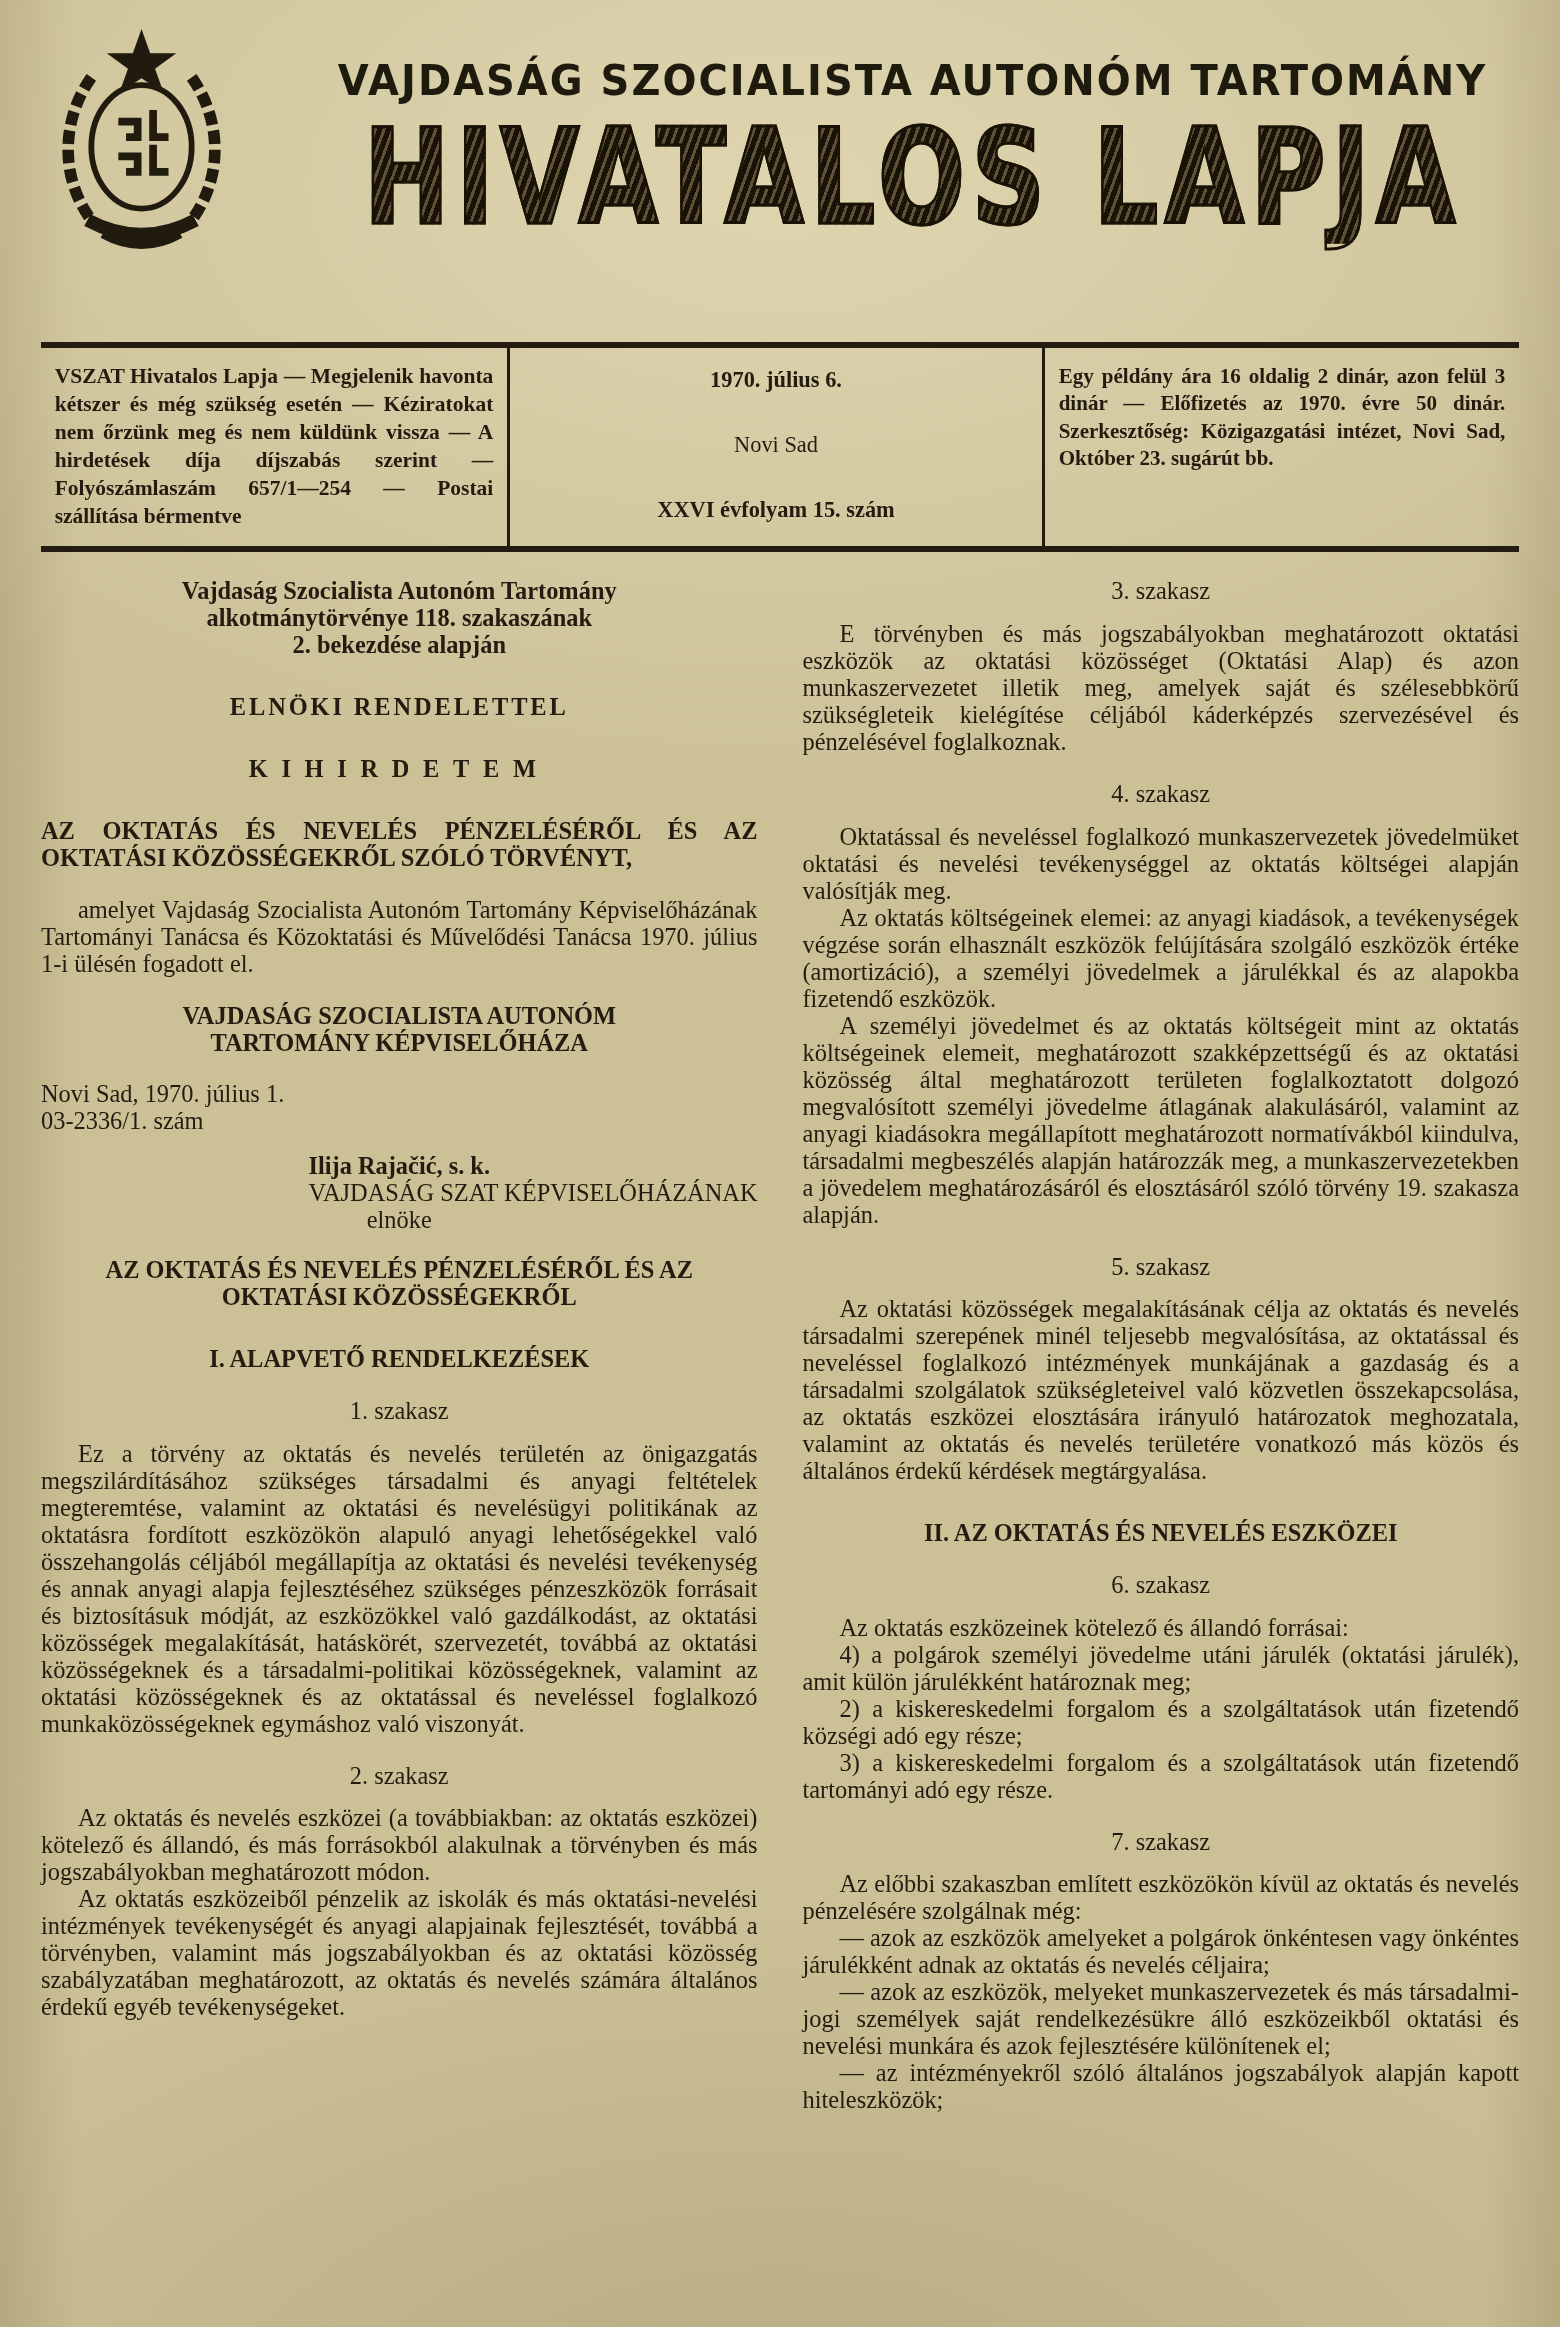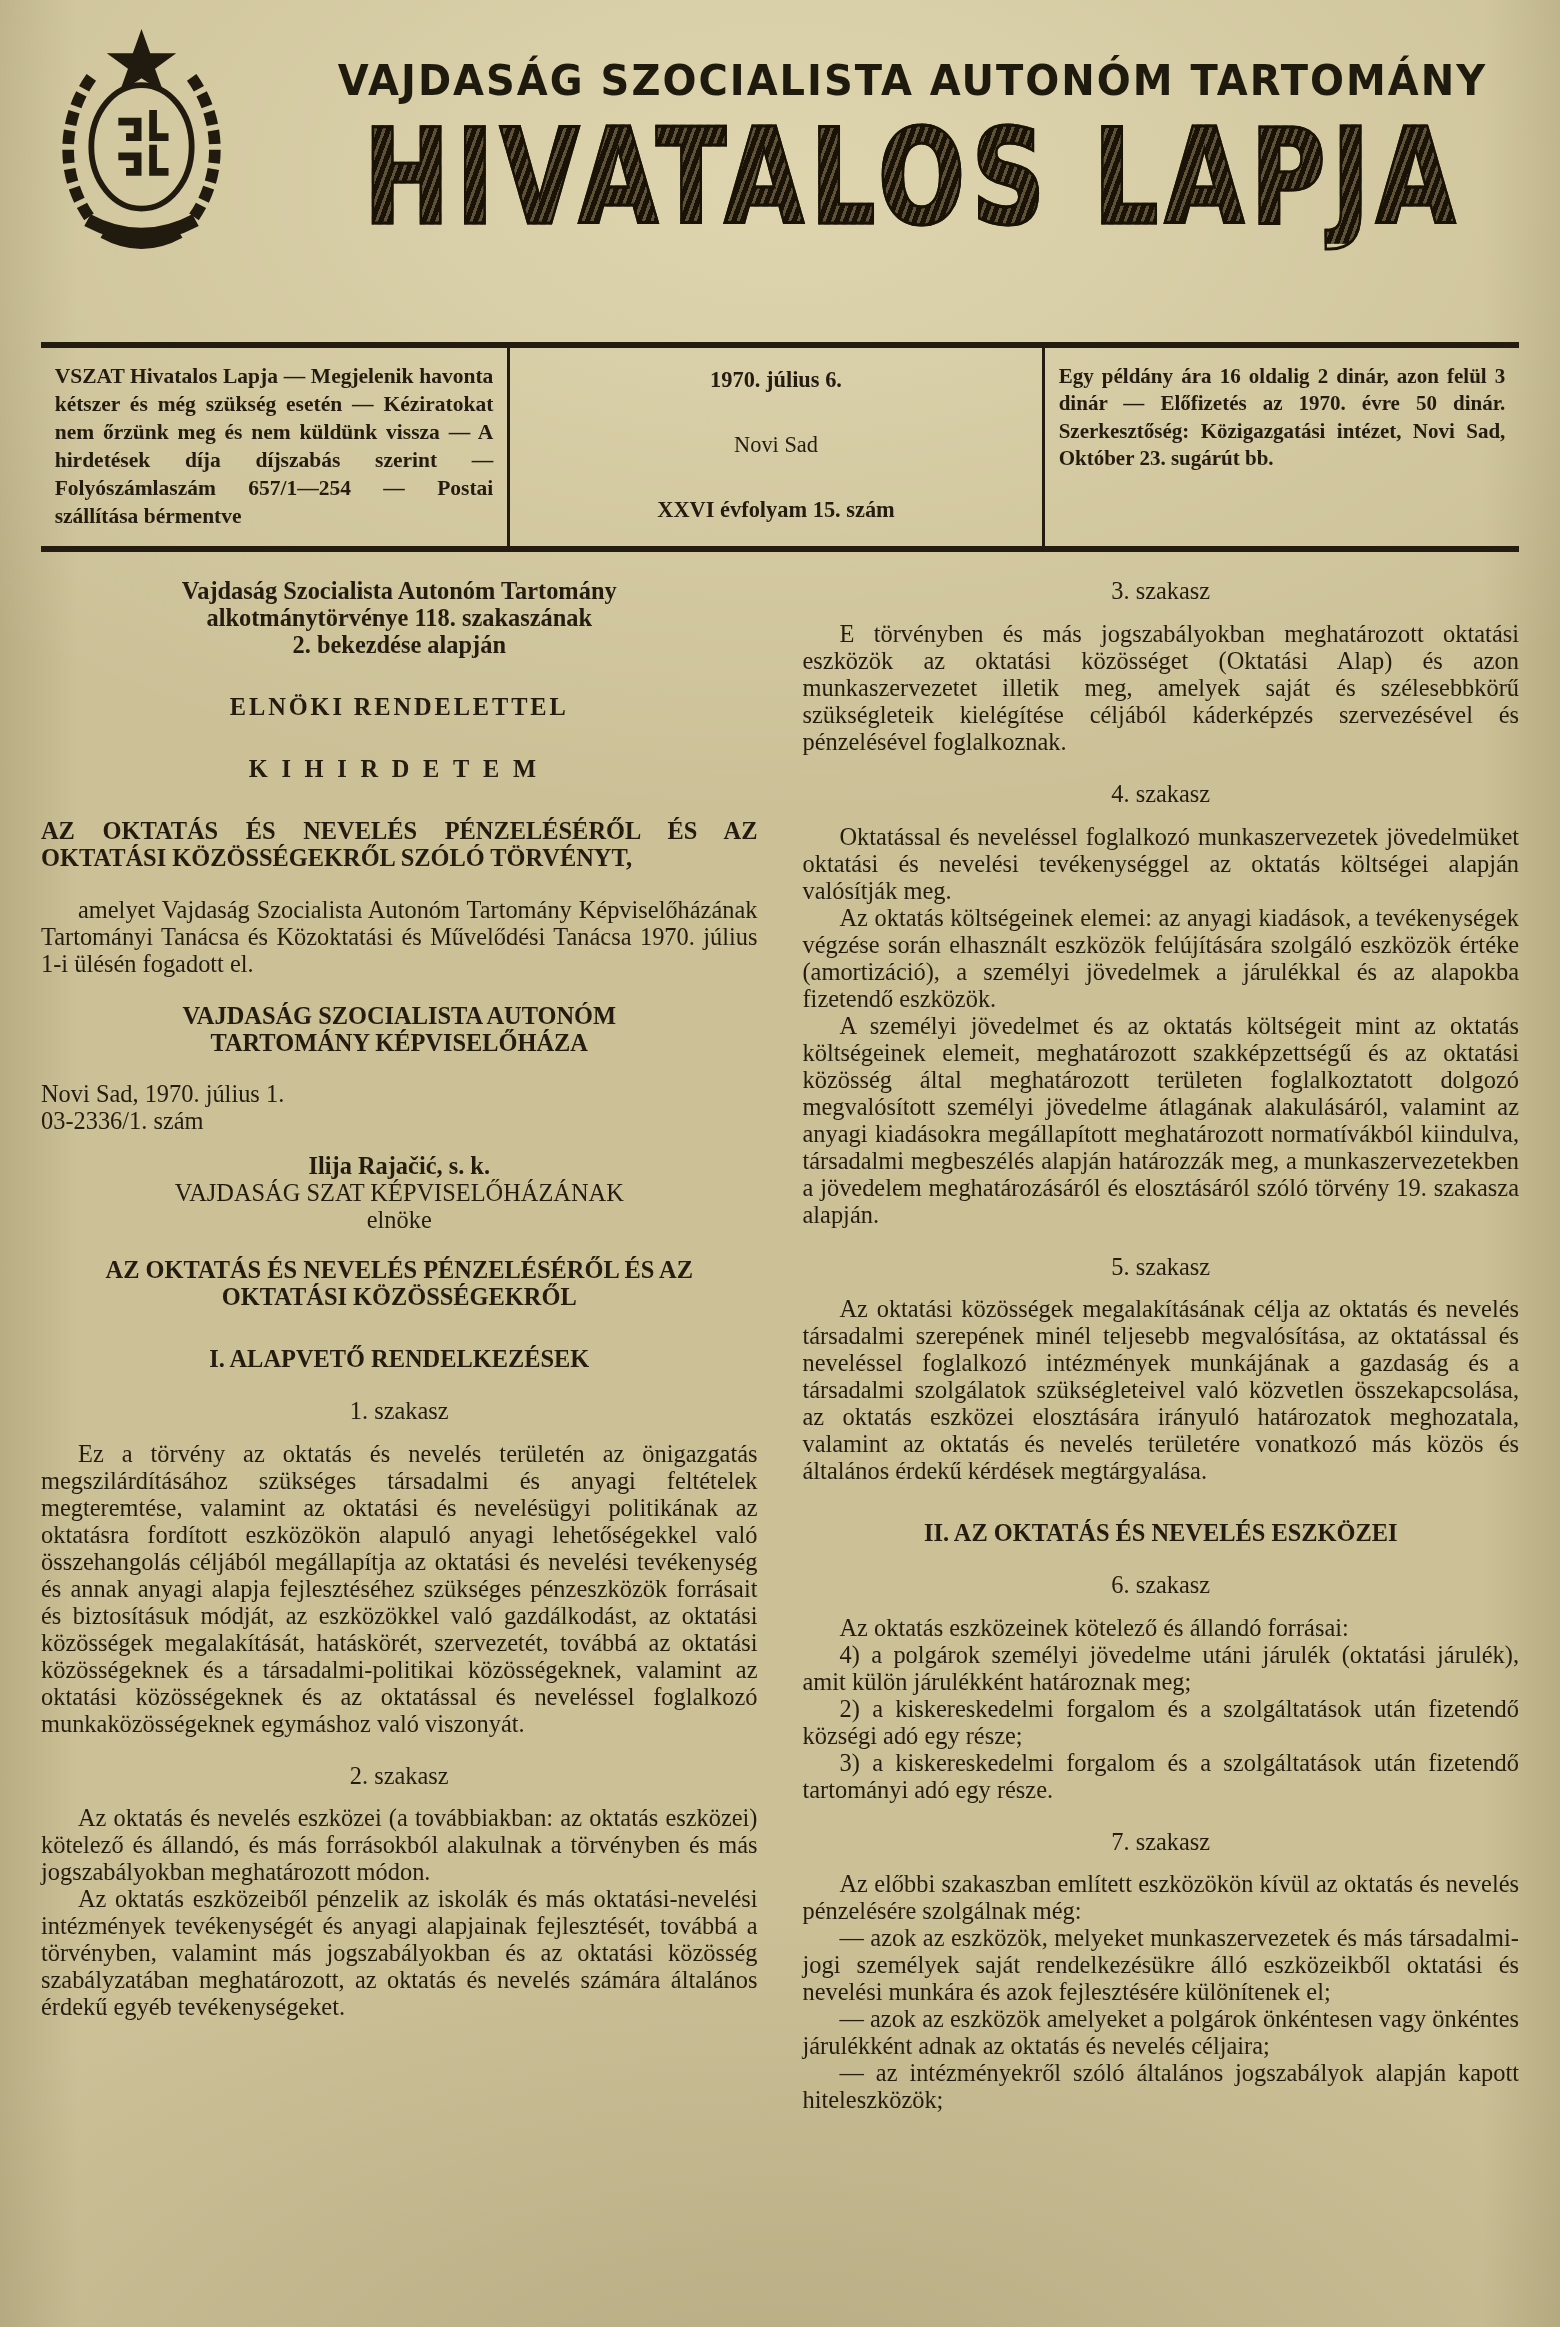--- a/index.html
+++ b/index.html
@@ -63,21 +63,21 @@
 
   .preamble{ text-align:center; font-weight:bold; margin-bottom:31px; }
   .h-decree{ text-align:center; font-weight:bold; letter-spacing:2.9px; margin:35px 0; }
   .h-proclaim{ text-align:center; font-weight:bold; letter-spacing:13.7px; margin:35px 0; }
   .law-title{ font-weight:bold; margin-bottom:25px; }
   .adoption{ margin-bottom:23.4px; }
   .assembly{ text-align:center; font-weight:bold; margin:25px 0 23.4px; }
   .place-line, .number-line{ text-align:left; }
   .number-line{ margin-bottom:18px; }
   .sig-name{ text-align:center; font-weight:bold; margin-top:3.9px; }
-  .sig-org{ text-align:center; }
+  .sig-org{ text-align:right; }
   .sig-role{ text-align:center; margin-bottom:23.4px; }
   .law-h1{ text-align:center; font-weight:bold; margin-top:25px; }
   .law-h2{ text-align:center; font-weight:bold; margin-bottom:27px; }
   .chapter{ text-align:center; font-weight:bold; margin:35px 0 23.4px; }
   .sec-label{ text-align:center; margin:25px 0 15.6px; }
   .mt0{ margin-top:0; }
 </style>
 </head>
 <body>
 
@@ -153,20 +153,20 @@
       <div class="sec-label">5. szakasz</div>
       <p class="para">Az oktatási közösségek megalakításának célja az oktatás és nevelés társadalmi szerepének minél teljesebb megvalósítása, az oktatással és neveléssel foglalkozó intézmények munkájának a gazdaság és a társadalmi szolgálatok szükségleteivel való közvetlen összekapcsolása, az oktatás eszközei elosztására irányuló határozatok meghozatala, valamint az oktatás és nevelés területére vonatkozó más közös és általános érdekű kérdések megtárgyalása.</p>
       <div class="chapter">II. AZ OKTATÁS ÉS NEVELÉS ESZKÖZEI</div>
       <div class="sec-label">6. szakasz</div>
       <p class="para">Az oktatás eszközeinek kötelező és állandó forrásai:</p>
       <p class="para">4) a polgárok személyi jövedelme utáni járulék (oktatási járulék), amit külön járulékként határoznak meg;</p>
       <p class="para">2) a kiskereskedelmi forgalom és a szolgáltatások után fizetendő községi adó egy része;</p>
       <p class="para">3) a kiskereskedelmi forgalom és a szolgáltatások után fizetendő tartományi adó egy része.</p>
       <div class="sec-label">7. szakasz</div>
       <p class="para">Az előbbi szakaszban említett eszközökön kívül az oktatás és nevelés pénzelésére szolgálnak még:</p>
+      <p class="para">— azok az eszközök amelyeket a polgárok önkéntesen vagy önkéntes járulékként adnak az oktatás és nevelés céljaira;</p>
       <p class="para">— azok az eszközök, melyeket munkaszervezetek és más társadalmi-jogi személyek saját rendelkezésükre álló eszközeikből oktatási és nevelési munkára és azok fejlesztésére különítenek el;</p>
-      <p class="para">— azok az eszközök amelyeket a polgárok önkéntesen vagy önkéntes járulékként adnak az oktatás és nevelés céljaira;</p>
       <p class="para">— az intézményekről szóló általános jogszabályok alapján kapott hiteleszközök;</p>
     </section>
 
   </main>
 </div>
 
 
 </body></html>

